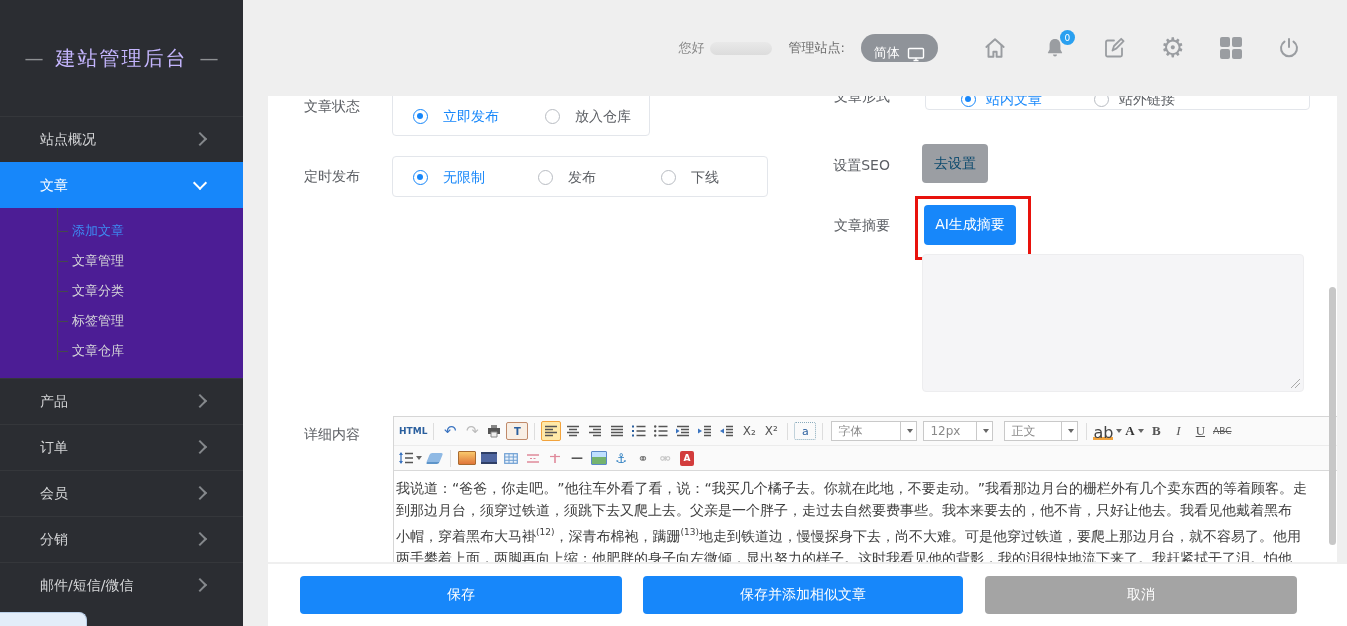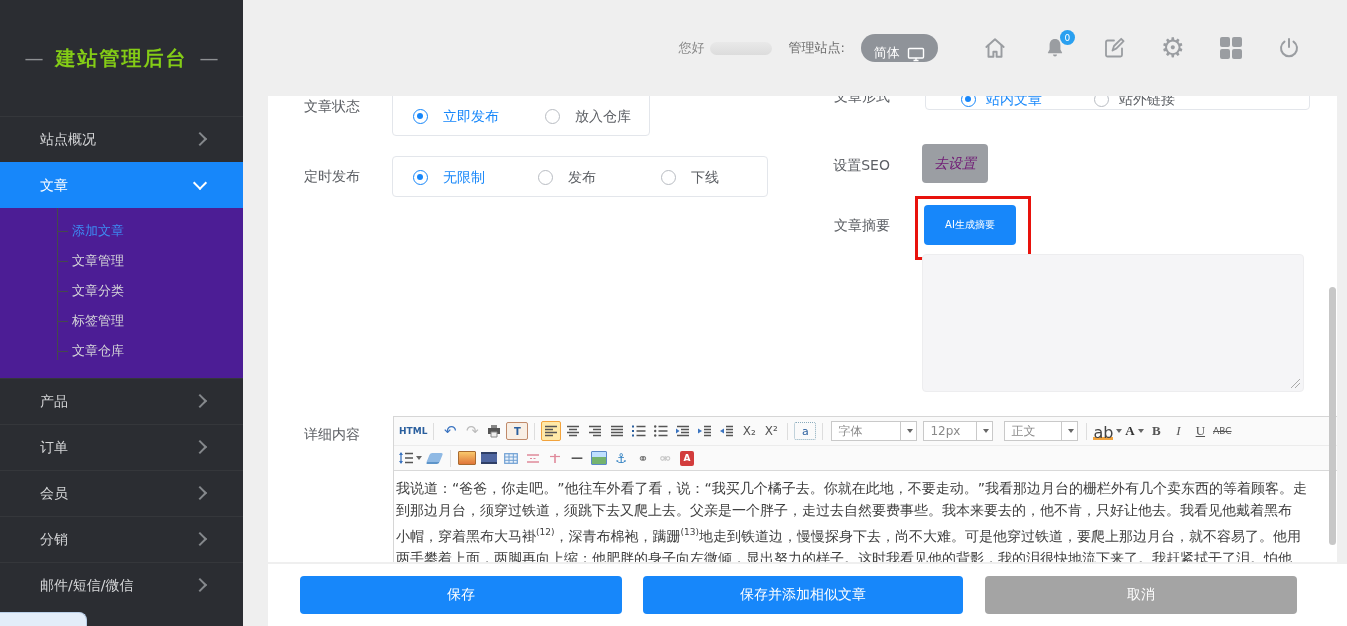--- a/index.html
+++ b/index.html
@@ -2,21 +2,21 @@
 <html><head>
 <meta charset="utf-8">
 <style>
   html,body{margin:0;padding:0;background:#efefef;font-family:"DejaVu Sans","Liberation Sans",sans-serif;}
   .screen{position:relative;width:1347px;height:626px;overflow:hidden;background:#efefef;}
 
   
   .sidebar{position:absolute;left:0;top:0;width:243px;height:626px;background:#2b2d32;z-index:9;}
   .logo{height:116px;display:flex;align-items:center;justify-content:center;gap:12px;}
   .logo .dash{color:#8e9093;font-size:19px;}
-  .logo .ttl{color:#84cc16;font-size:20px;font-weight:bold;letter-spacing:2px;}
+  .logo .ttl{color:#c4b5fd;font-size:20px;font-weight:normal;letter-spacing:2px;}
   .nav-item{position:relative;height:46px;display:flex;align-items:center;padding-left:40px;color:#d5d6d8;
     font-size:14px;border-top:1px solid #35373b;cursor:pointer;box-sizing:border-box;}
   .nav-item.active{background:#1787fa;color:#fff;border-top-color:#1787fa;}
   .chev{position:absolute;right:38px;top:17px;width:8px;height:8px;border-top:2px solid #85888c;border-right:2px solid #85888c;transform:rotate(45deg);}
   .chev.down{border-color:#fff;transform:rotate(135deg);top:15px;}
   .submenu{position:relative;background:#4c1d95;padding:8px 0 12px 0;}
   .submenu .tree{position:absolute;left:57px;top:0;bottom:18px;width:1px;background:#45484d;}
   .subitem{position:relative;height:30px;line-height:30px;padding-left:72px;font-size:13px;color:#d5d6d8;cursor:pointer;}
   .subitem::before{content:"";position:absolute;left:57px;top:15px;width:11px;height:1px;background:#45484d;}
   .subitem.active{color:#3d8bf2;}
@@ -37,22 +37,22 @@
 
   
   .panel{position:absolute;left:268px;top:96px;width:1069px;height:466px;background:#fff;overflow:hidden;z-index:5;}
   .flabel{position:absolute;width:92px;text-align:right;font-size:14px;color:#5d6065;line-height:20px;}
   .optbox{position:absolute;border:1px solid #e3e6eb;border-radius:4px;background:#fff;box-sizing:border-box;}
   .rad{position:absolute;width:15px;height:15px;border:1px solid #b8bcc2;border-radius:50%;background:#fff;box-sizing:border-box;cursor:pointer;}
   .rad.on{border-color:#1787fa;}
   .rad.on::after{content:"";position:absolute;left:2.5px;top:2.5px;width:6px;height:6px;border-radius:50%;background:#1787fa;}
   .optlabel{position:absolute;font-size:14px;color:#5d6065;line-height:20px;cursor:pointer;}
   .optlabel.on{color:#1787fa;}
-  .gray-btn{position:absolute;background:#9b9ea3;color:#701a75;border:none;border-radius:4px;font-size:14px;cursor:pointer;font-family:inherit;font-style:italic;}
-  .blue-btn{background:#1787fa;color:#fff;border:none;border-radius:4px;font-size:10px;cursor:pointer;font-family:inherit;}
+  .gray-btn{position:absolute;background:#9b9ea3;color:#0c4a6e;border:none;border-radius:4px;font-size:14px;cursor:pointer;font-family:inherit;}
+  .blue-btn{background:#1787fa;color:#fff;border:none;border-radius:4px;font-size:14px;cursor:pointer;font-family:inherit;}
   .red-annot{position:absolute;border:3px solid #e8120c;background:transparent;pointer-events:none;}
   .summary-area{position:absolute;left:654px;top:158px;width:382px;height:138px;background:#f5f5f7;border:1px solid #ededef;border-radius:4px;box-sizing:border-box;resize:none;cursor:text;}
   .resize-handle{position:absolute;right:3px;bottom:3px;width:10px;height:10px;background:
      linear-gradient(135deg,transparent 0 50%,#aaa 50% 55%,transparent 55% 70%,#aaa 70% 75%,transparent 75%);cursor:nwse-resize;}
 
   
   .editor{position:absolute;left:125px;top:320px;width:1016px;height:150px;border:1px solid #d6d6d6;box-sizing:border-box;background:#fff;}
   .tb{display:flex;align-items:center;background:#fafafa;padding:0 4px;}
   .tb.r1{height:28px;border-bottom:1px solid #ececec;}
   .tb.r2{height:24px;border-bottom:1px solid #d9d9d9;}

